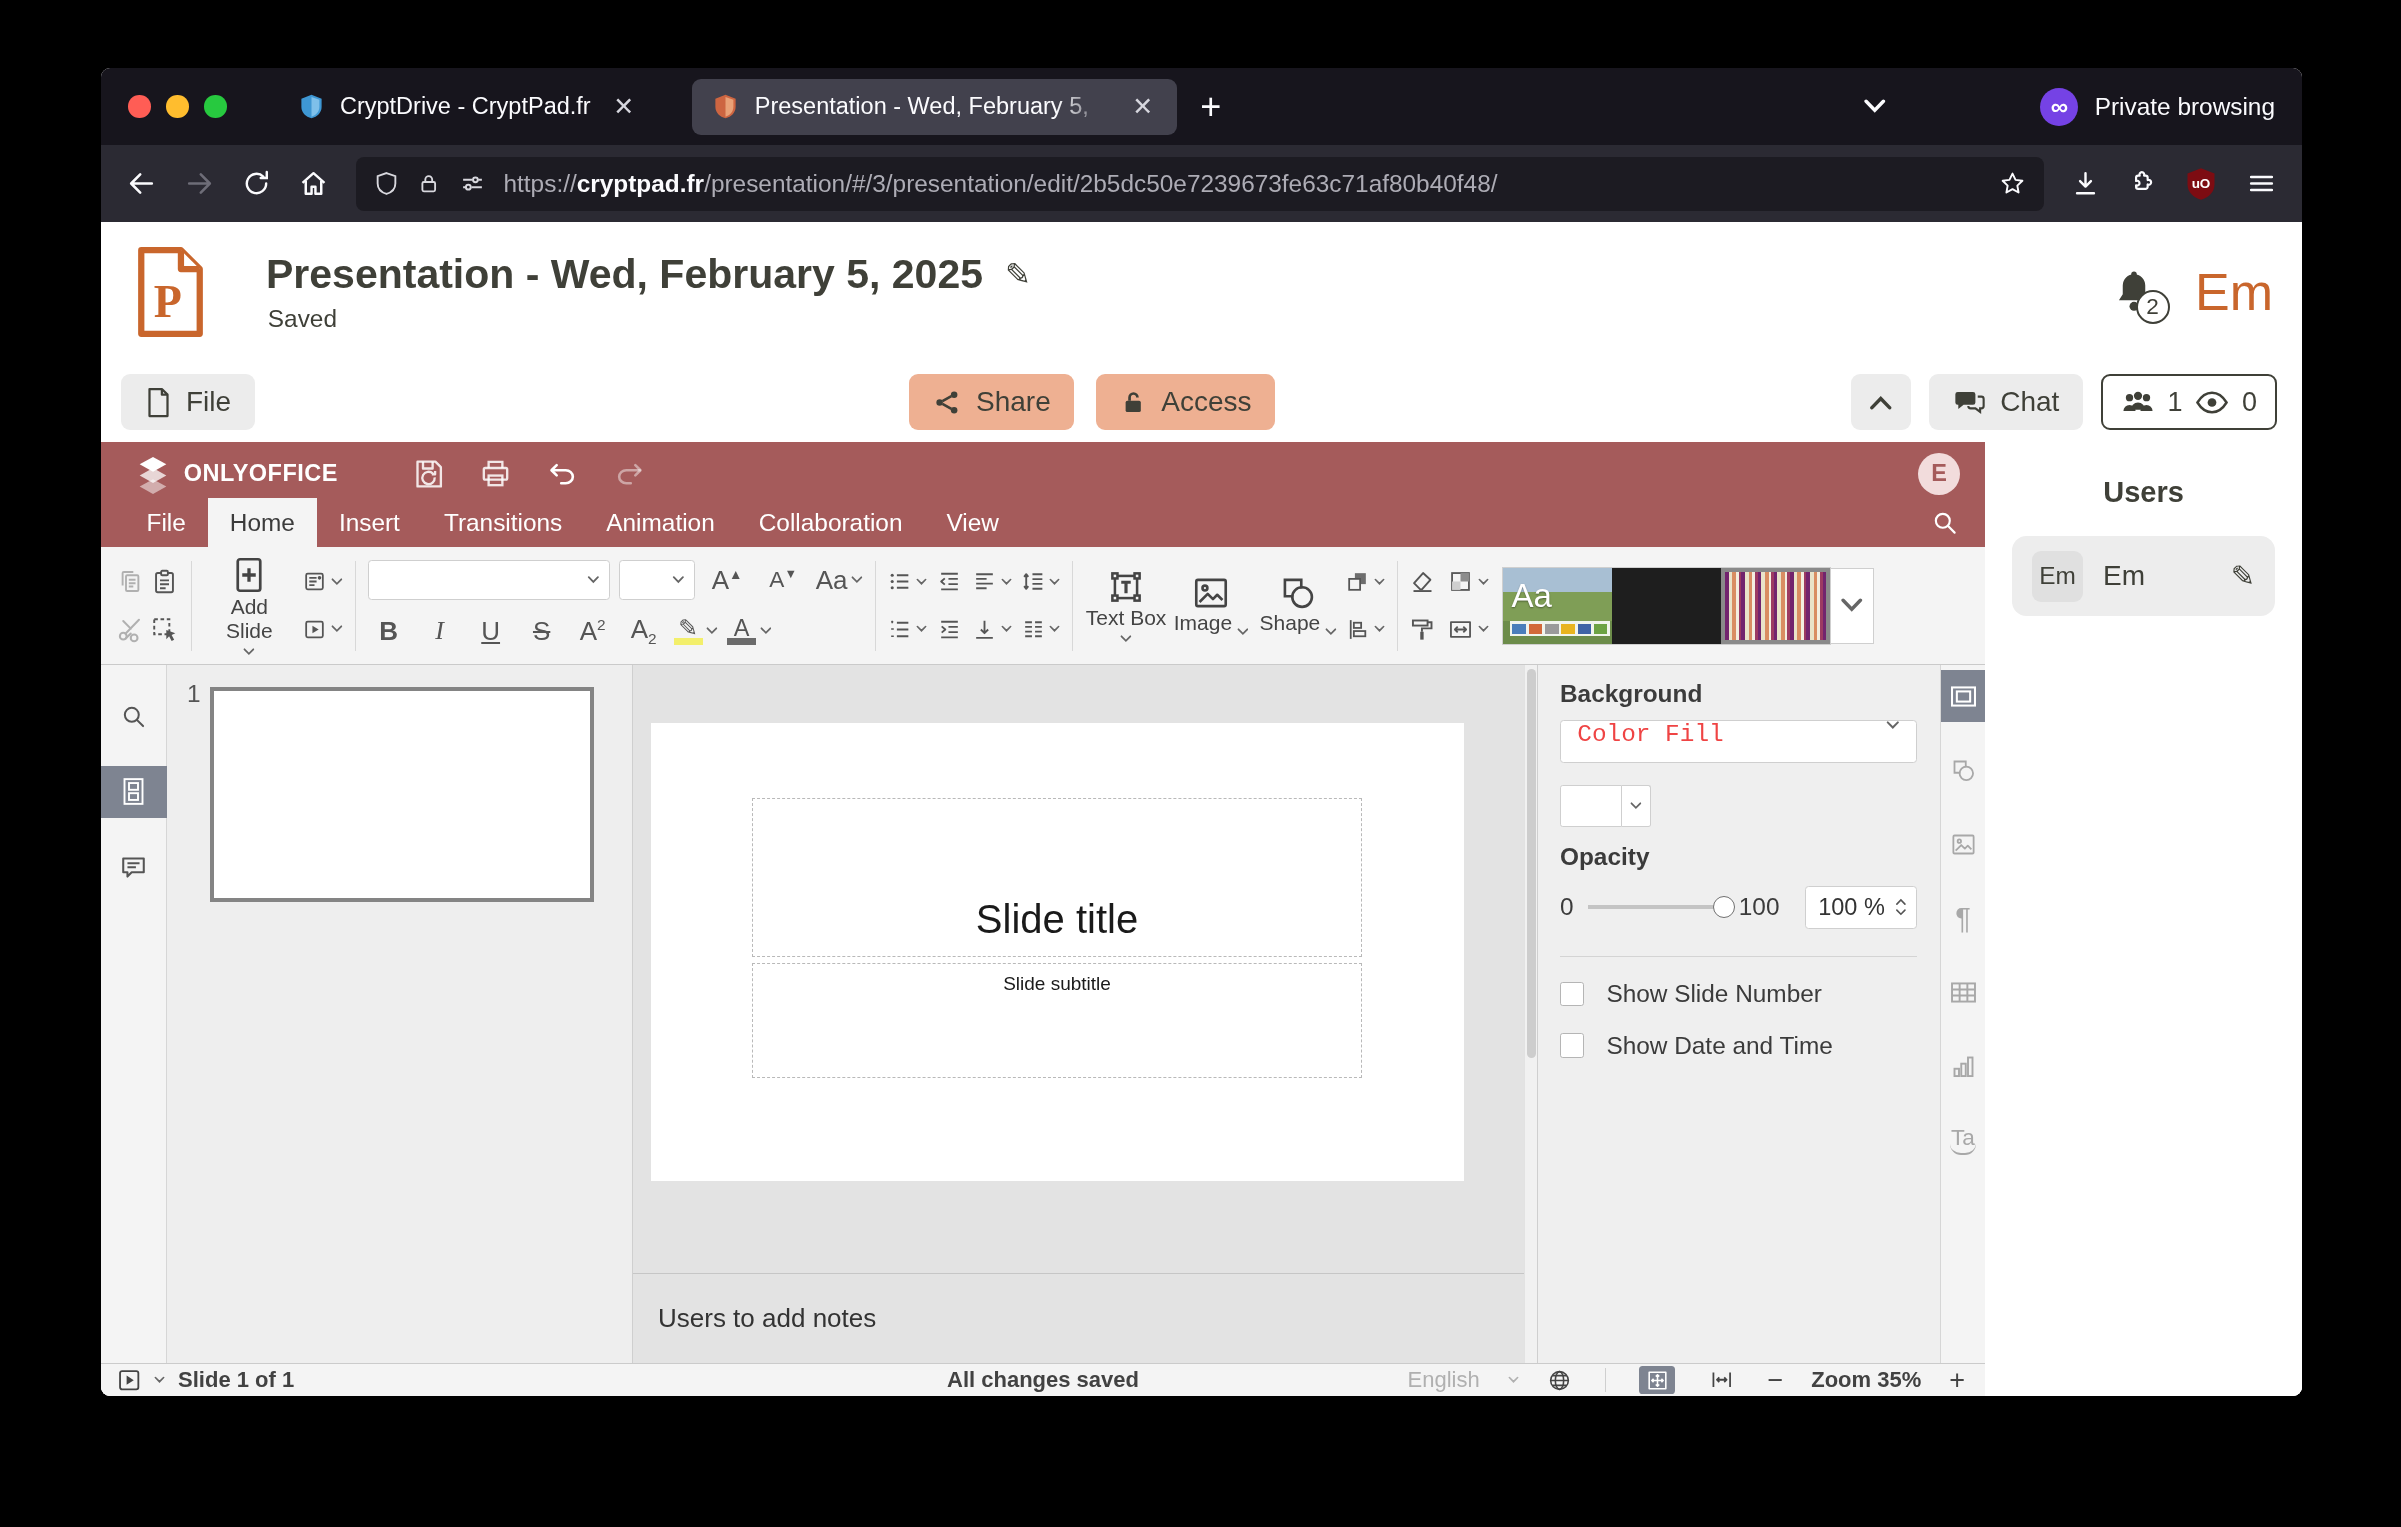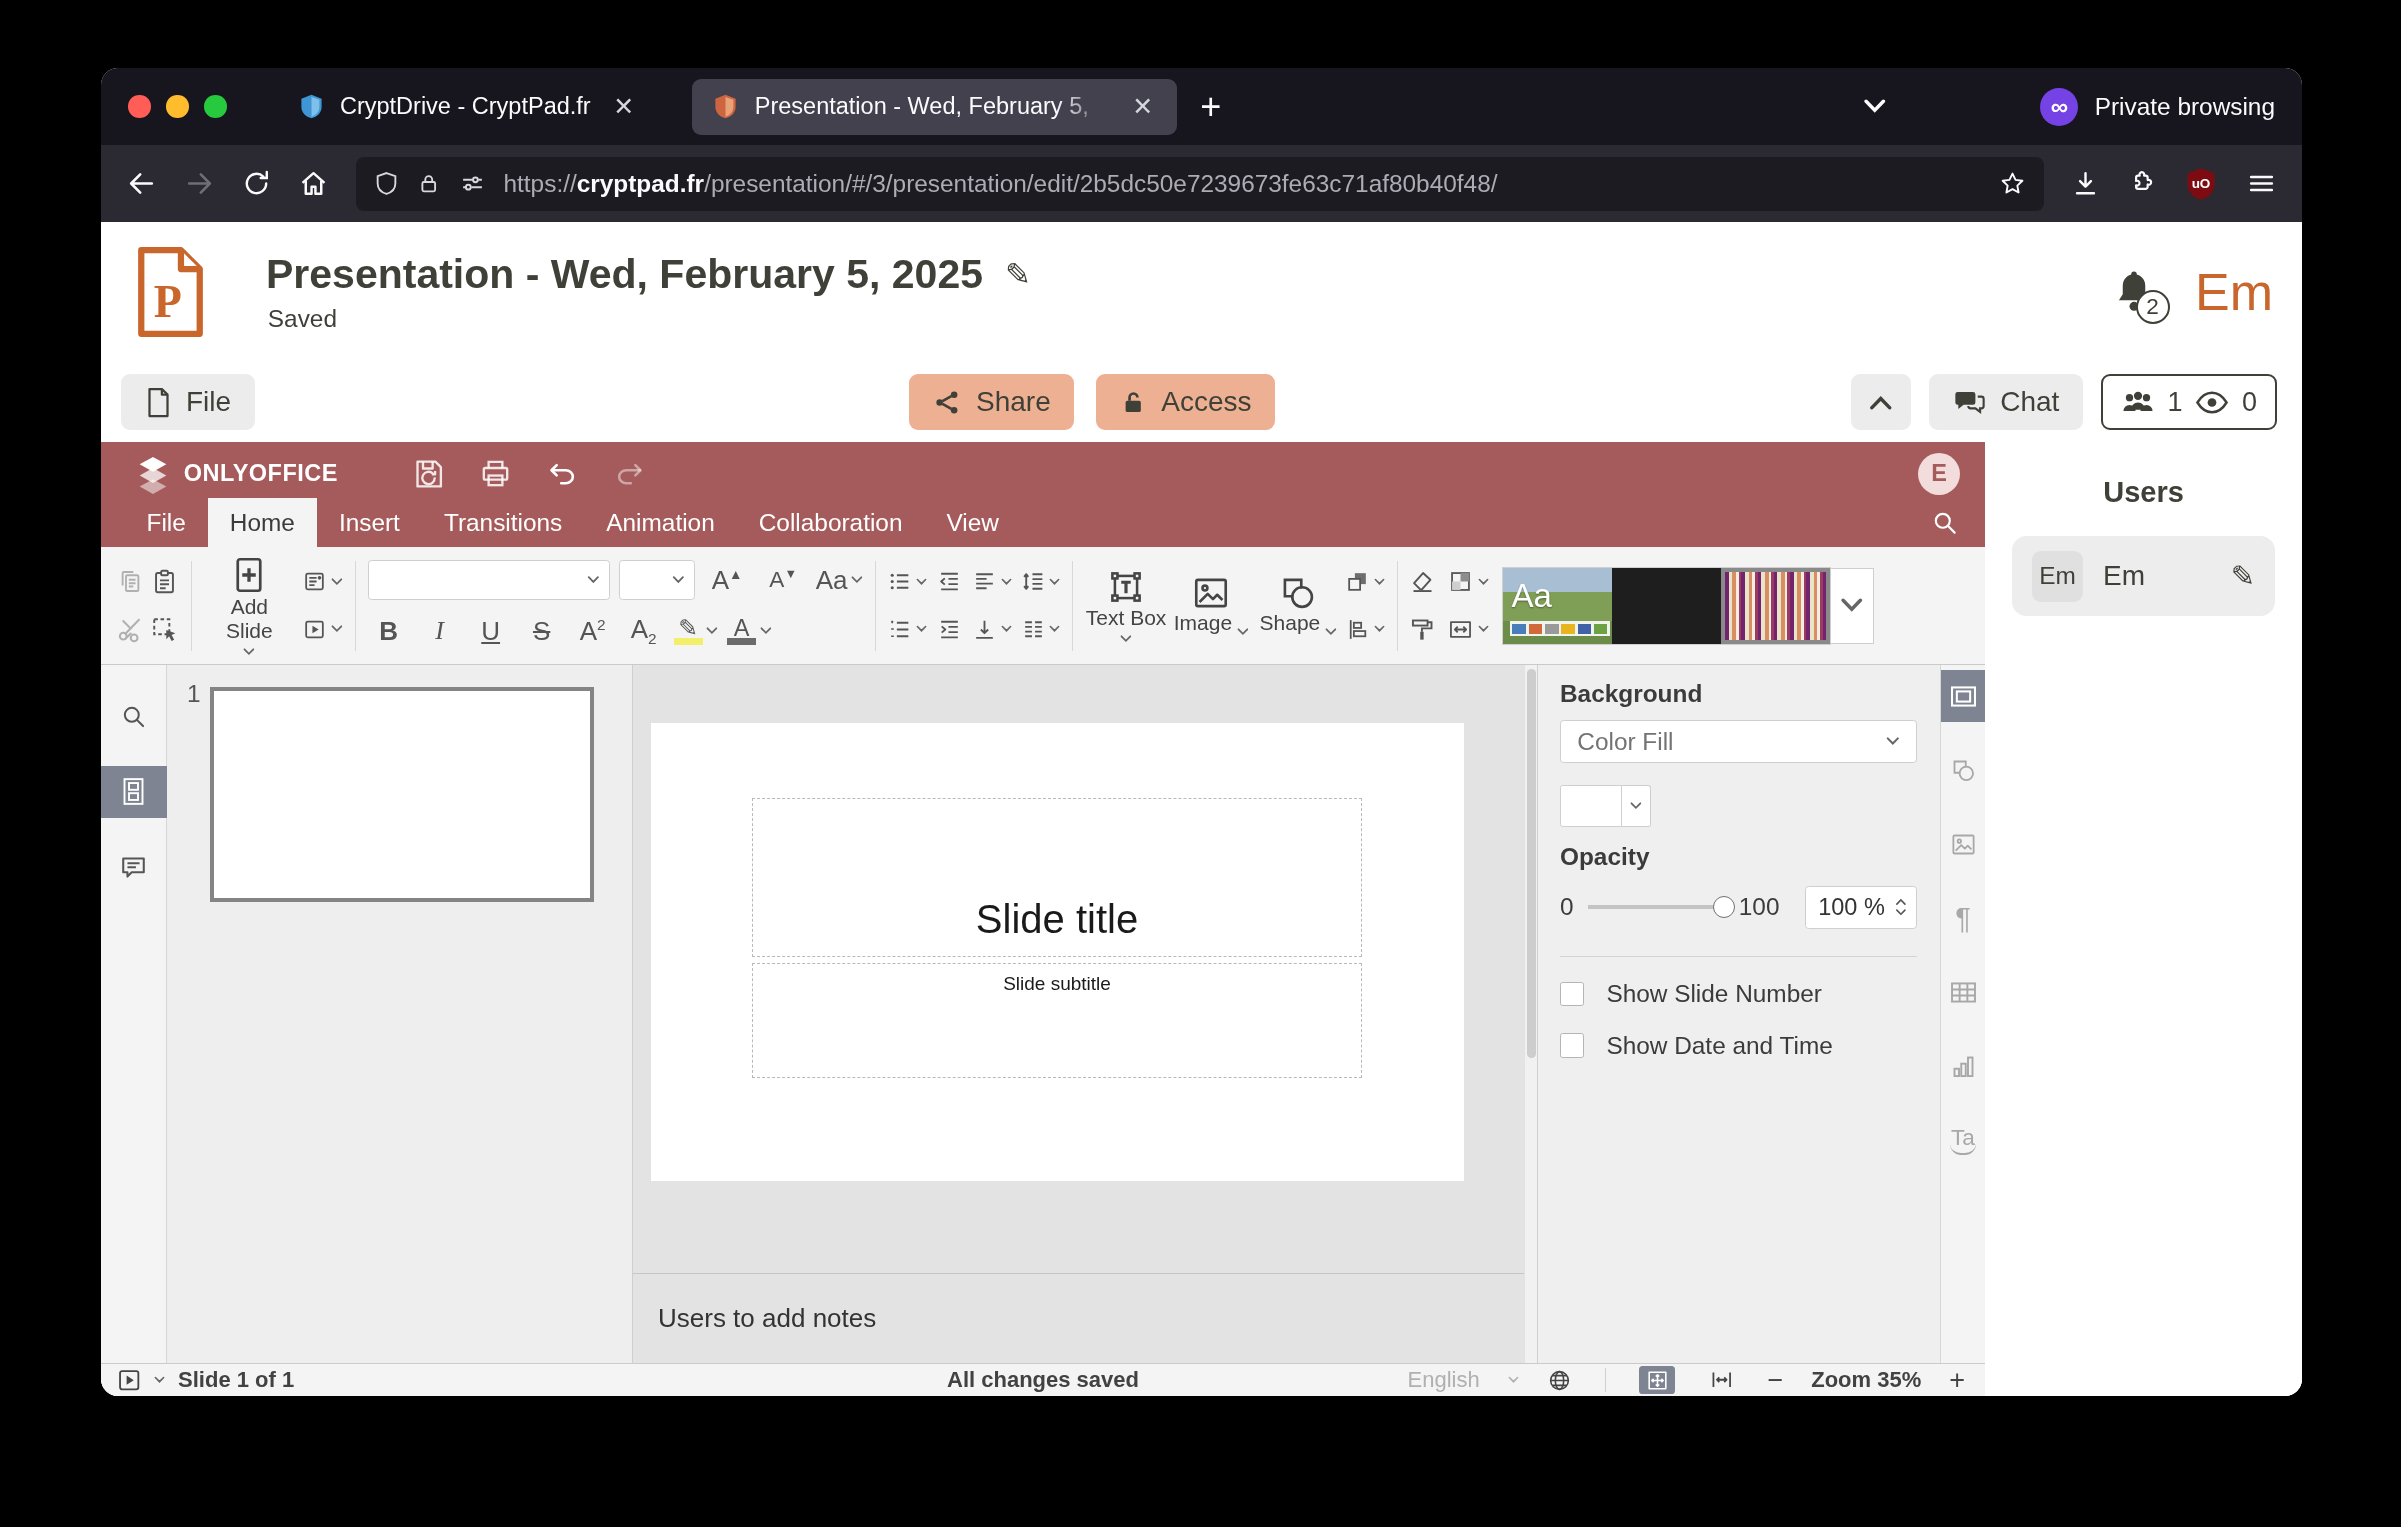--- a/index.html
+++ b/index.html
@@ -1,20 +1,20 @@
 <!DOCTYPE html>
 <html style="font-size:14.5px"><head>
 <meta charset="utf-8">
 <style>
   * { margin:0; padding:0; box-sizing:border-box; }
   html,body { width:2401px; height:1527px; background:#000; font-family:"Liberation Sans",sans-serif; }
   svg { display:block; }
 
   .window { position:absolute; left:101px; top:68px; width:2201px; height:1328px;
-    border-radius:17px; overflow:hidden; background:#fff; display:flex; flex-direction:column; }
+    border-radius:9px; overflow:hidden; background:#fff; display:flex; flex-direction:column; }
 
   
   .tabbar { height:77px; background:#17151d; display:flex; align-items:center; padding:0 27px; flex:none; }
   .lights { display:flex; gap:15.4px; margin-right:71px; }
   .light { width:22.6px; height:22.6px; border-radius:50%; }
   .tab { display:flex; align-items:center; gap:15.4px; color:#fbfbfe; font-size:23.5px; }
   .tab-x { color:#d6d6de; font-size:25px; padding:0 7.2px; }
   .tab.t1 { margin-right:51px; }
   .tab.active { background:#42414d; border-radius:9px; height:56px; padding:0 16.3px 0 20px; }
   .tab-title-fade { position:relative; width:355px; overflow:hidden; white-space:nowrap; }
@@ -136,21 +136,21 @@
   .ph.sub { top:240px; height:115px; align-items:flex-start; padding-top:9px; font-size:19px; }
   .notes { height:90px; border-top:0.9px solid #c6c6c6; display:flex; align-items:center;
     padding-left:25px; font-size:26px; color:#333; flex:none; }
   .vscroll { width:12.7px; background:#f1f1f1; border-left:0.9px solid #e2e2e2; flex:none; position:relative; }
   .vthumb { position:absolute; left:1.8px; top:3.6px; width:9px; height:389px; background:#cdcdcd; border-radius:4.5px; }
 
   
   .props { width:403px; background:#efefef; border-left:0.9px solid #cfcfcf; padding:14.5px 23.5px 0 22px; flex:none; color:#3b3b3b; }
   .p-label { font-size:24.4px; font-weight:bold; }
   .p-select { margin-top:12.7px; background:#fff; border:0.9px solid #cfcfcf; border-radius:3.6px; height:43px;
-    display:flex; align-items:center; padding:0 16.3px; font-size:24.4px; color:#737373; }
+    display:flex; align-items:flex-start; padding:0 16.3px; font-size:24.4px; color:#ef4444;font-family:Liberation Mono, monospace; }
   .p-select .chev { margin-left:auto; }
   .swatchrow { margin-top:22px; display:flex; }
   .swatch { width:62px; height:42px; background:#fff; border:0.9px solid #cfcfcf; border-radius:2.7px 0 0 2.7px; }
   .sw-chev { width:29px; height:42px; border:0.9px solid #cfcfcf; border-left:none; border-radius:0 2.7px 2.7px 0;
     display:flex; align-items:center; justify-content:center; background:#fff; color:#666; }
   .opacity-label { margin-top:16px; }
   .sliderrow { margin-top:14.5px; display:flex; align-items:center; gap:11px; font-size:24.4px; }
   .track { position:relative; width:136px; height:3.6px; background:#c4c4c4; margin:0 3.6px; }
   .knob { position:absolute; right:-11px; top:-9px; width:22px; height:22px; border-radius:50%;
     background:#fff; border:1.8px solid #707070; }

